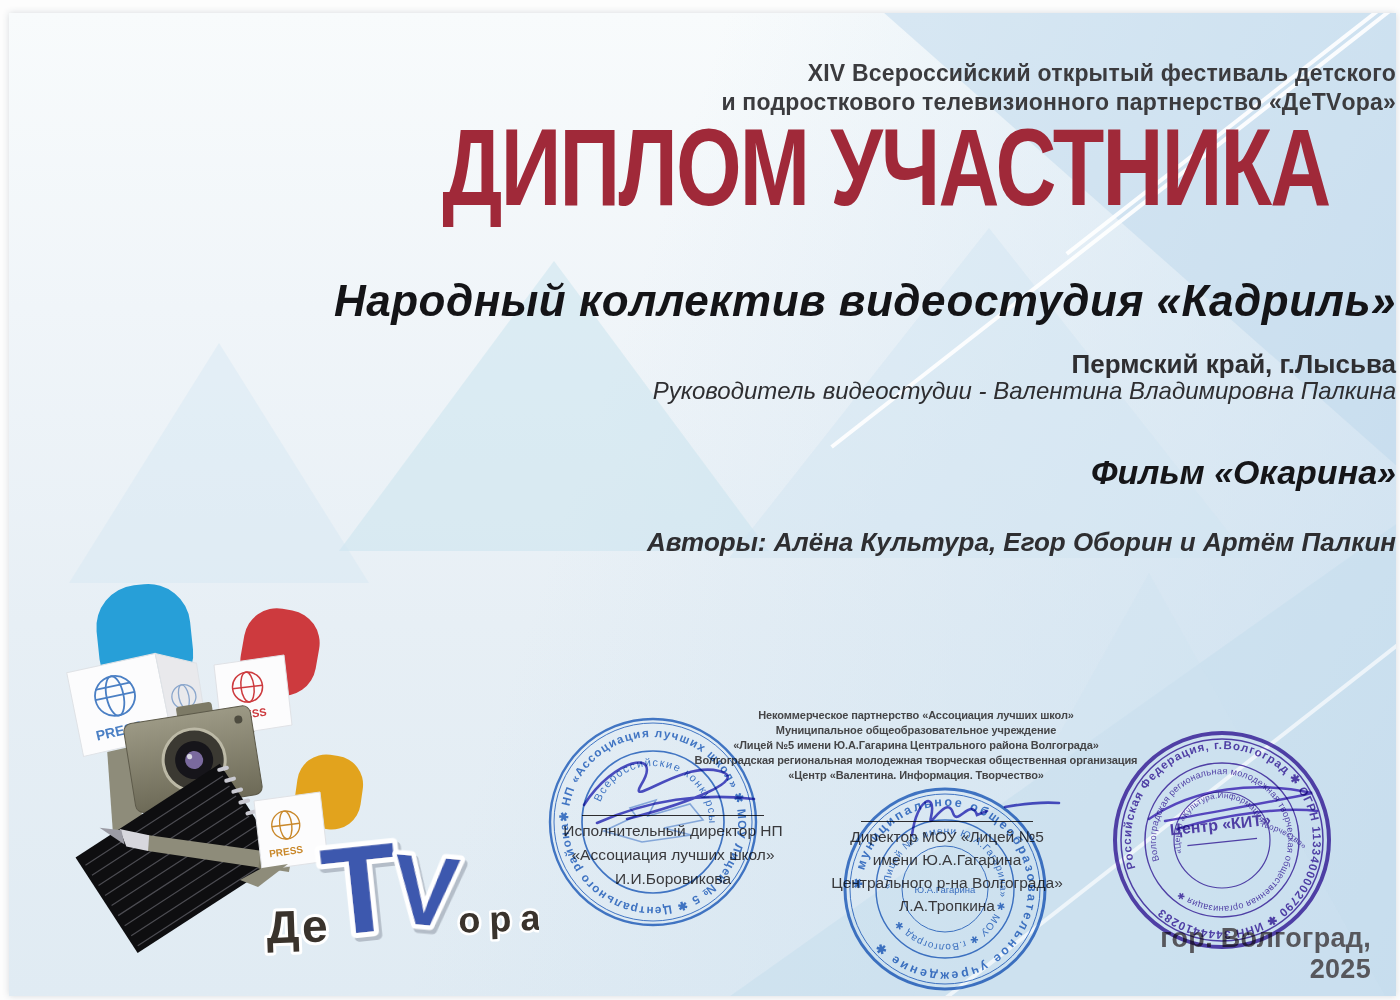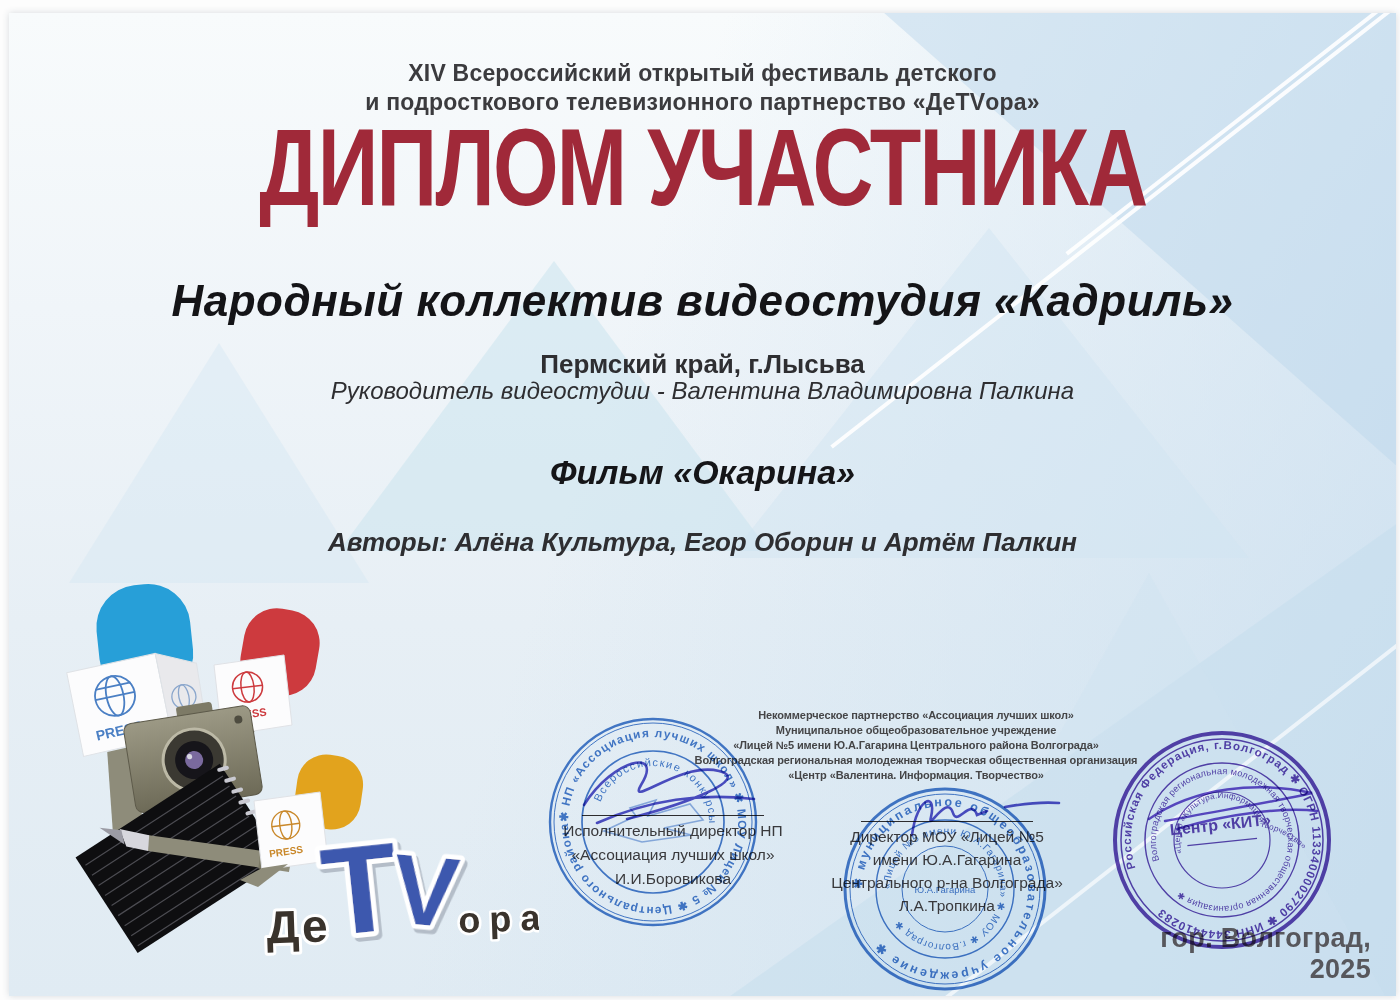--- a/index.html
+++ b/index.html
@@ -18,21 +18,21 @@
   .tri{background:rgba(202,227,239,.55)}
   .t1{left:330px;top:248px;width:430px;height:290px;clip-path:polygon(50% 0,100% 100%,0 100%)}
   .t2{left:720px;top:215px;width:520px;height:330px;clip-path:polygon(50% 0,100% 100%,0 100%);background:rgba(208,229,241,.45)}
   .t3{left:60px;top:330px;width:300px;height:240px;clip-path:polygon(50% 0,100% 100%,0 100%);background:rgba(210,231,242,.4)}
   .t4{left:900px;top:560px;width:480px;height:430px;clip-path:polygon(50% 0,100% 100%,0 100%);background:rgba(205,227,240,.35)}
   .wline{background:rgba(255,255,255,.9);width:4px;height:760px;transform:rotate(52deg)}
   .wl1{left:1120px;top:-180px}
   .wl2{left:1300px;top:-260px;height:620px}
   .wl3{left:1210px;top:420px;height:700px;background:rgba(255,255,255,.65)}
 
-  .line{position:absolute;left:0;right:0;text-align:center;color:#2e2e31}
+  .line{position:absolute;left:0;right:0;text-align:right;color:#2e2e31}
   .fest{font-weight:bold;font-size:23px;letter-spacing:.2px;color:#3b3b3e}
   .fest1{top:47px}
   .fest2{top:76px}
   .title{top:100px;color:#a02939;font-weight:bold;font-size:97px;letter-spacing:-2px;line-height:1}
   .title span{display:inline-block;transform:scale(.87,1.12);transform-origin:top center;white-space:nowrap}
   .recipient{top:263px;font-size:44px;font-weight:bold;font-style:italic;color:#141417;letter-spacing:.5px}
   .location{top:336px;font-size:26px;font-weight:bold;}
   .leader{top:364px;font-size:24px;font-weight:normal;font-style:italic}
   .film{top:440px;font-size:34px;font-weight:bold;font-style:italic;color:#151518}
   .authors{top:514px;font-size:26px;font-weight:bold;font-style:italic}

